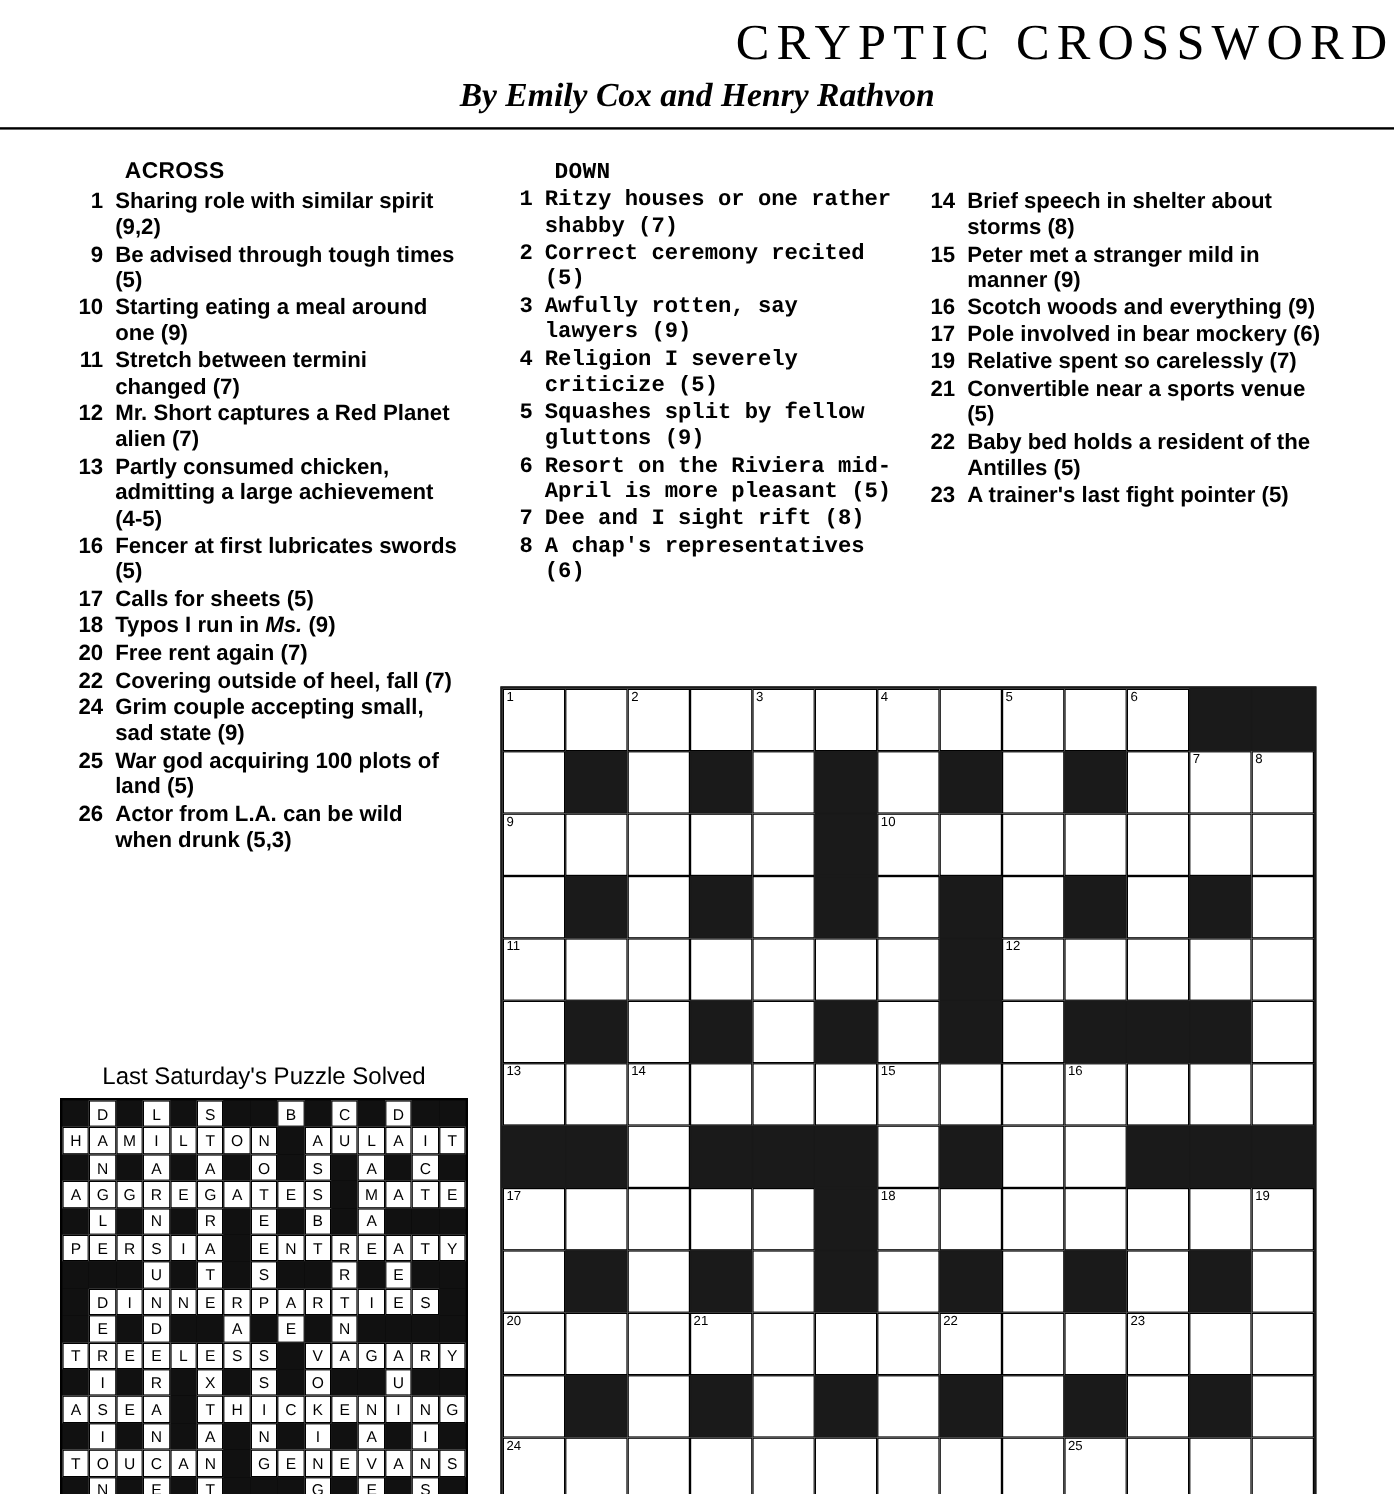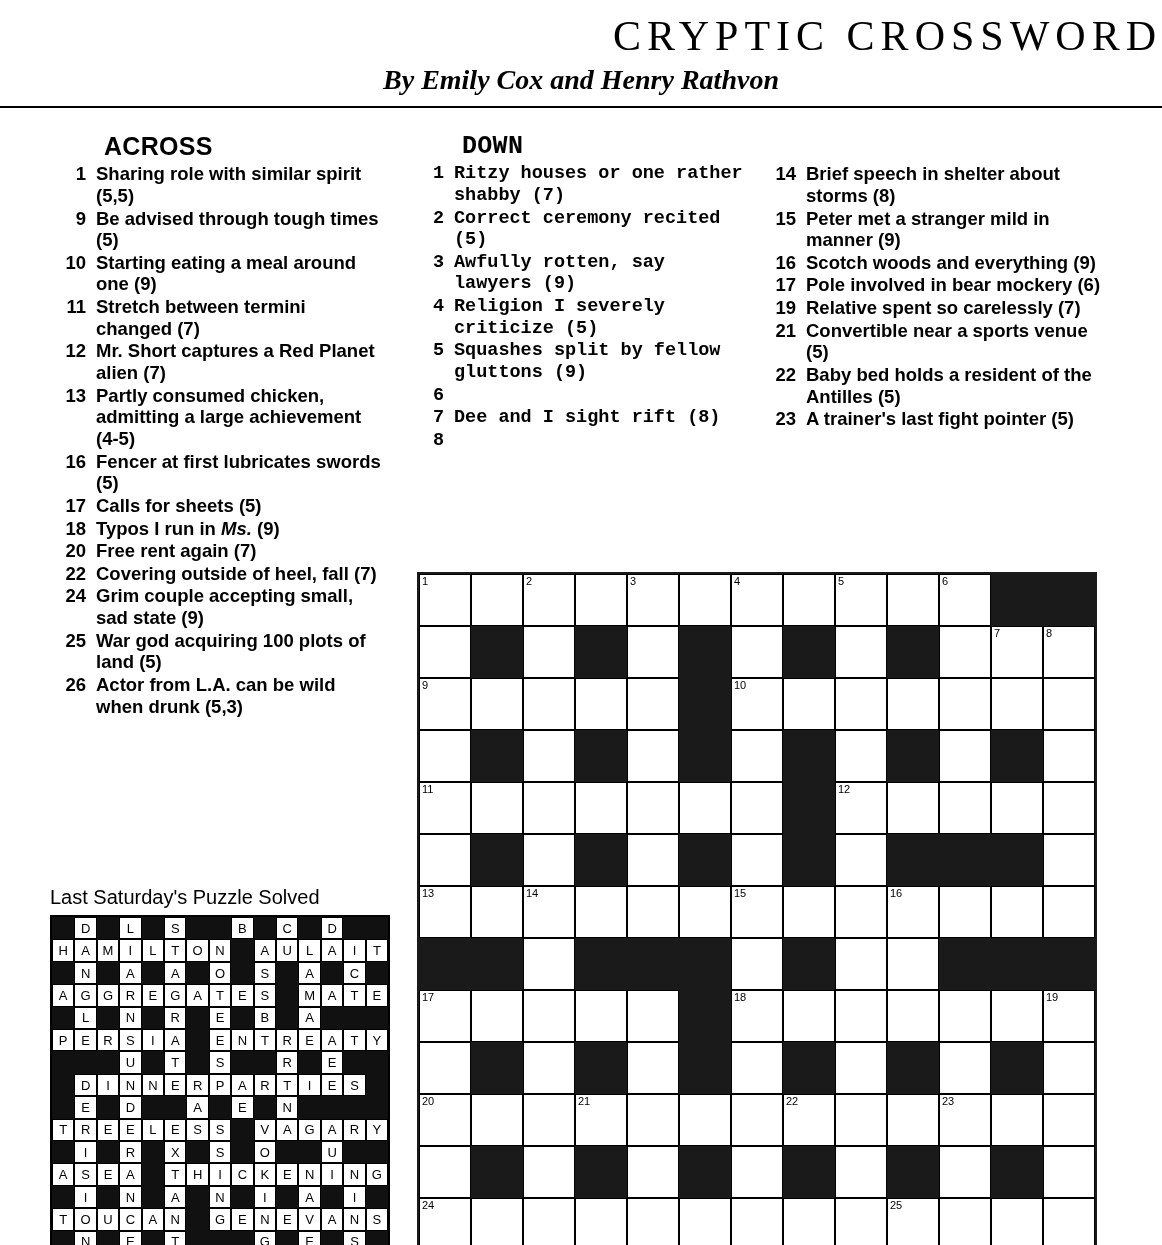--- a/index.html
+++ b/index.html
@@ -47,21 +47,21 @@
     position: absolute;
     font-size: 18.5px;
     font-weight: bold;
     line-height: 1.17;
   }
   .col-across { left: 52px;  top: 118px; width: 330px; }
   .col-down   { left: 410px; top: 118px; width: 340px; font-family: Liberation Mono, monospace; }
   .col-down2  { left: 762px; top: 118px; width: 345px; }
 
   .clue-head {
-    font-size: 25px;
+    font-size: 19px;
     font-weight: bold;
     margin: 0 0 2px 52px;
     letter-spacing: 0.3px;
   }
   .clue {
     display: flex;
     margin-bottom: 1px;
   }
   .clue .num {
     width: 44px;
@@ -77,21 +77,21 @@
 
   
   .solved-wrap {
     position: absolute;
     left: 50px;
     top: 872px;
     width: 340px;
   }
   .solved-title {
     font-size: 20px;
-    text-align: left;
+    text-align: center;
     margin-bottom: 6px;
     font-weight: normal;
   }
   .solved-grid {
     border: 2px solid #000;
     background: #000;
     display: grid;
     grid-template-columns: repeat(15, 1fr);
     width: 336px;
     gap: 0;
@@ -154,21 +154,21 @@
 
   <h1 class="title">CRYPTIC CROSSWORD</h1>
   <div class="byline">By Emily Cox and Henry Rathvon</div>
   <div class="rule"></div>
 
   <div class="clue-col col-across">
     <div class="clue-head">ACROSS</div>
     <div id="across-list">
         <div class="clue">
           <span class="num">1</span>
-          <span class="txt">Sharing role with similar spirit (5,5)</span>
+          <span class="txt">Sharing role with similar spirit (9,2)</span>
         </div>
         <div class="clue">
           <span class="num">9</span>
           <span class="txt">Be advised through tough times (5)</span>
         </div>
         <div class="clue">
           <span class="num">10</span>
           <span class="txt">Starting eating a meal around one (9)</span>
         </div>
         <div class="clue">
@@ -236,27 +236,29 @@
         <div class="clue">
           <span class="num">4</span>
           <span class="txt">Religion I severely criticize (5)</span>
         </div>
         <div class="clue">
           <span class="num">5</span>
           <span class="txt">Squashes split by fellow gluttons (9)</span>
         </div>
         <div class="clue">
           <span class="num">6</span>
+          <span class="txt">Resort on the Riviera mid-April is more pleasant (5)</span>
         </div>
         <div class="clue">
           <span class="num">7</span>
           <span class="txt">Dee and I sight rift (8)</span>
         </div>
         <div class="clue">
           <span class="num">8</span>
+          <span class="txt">A chap's representatives (6)</span>
         </div>
       </div>
   </div>
 
   <div class="clue-col col-down2">
     <div class="clue-head" style="visibility:hidden">&nbsp;</div>
     <div id="down-list-2">
         <div class="clue">
           <span class="num">14</span>
           <span class="txt">Brief speech in shelter about storms (8)</span>

